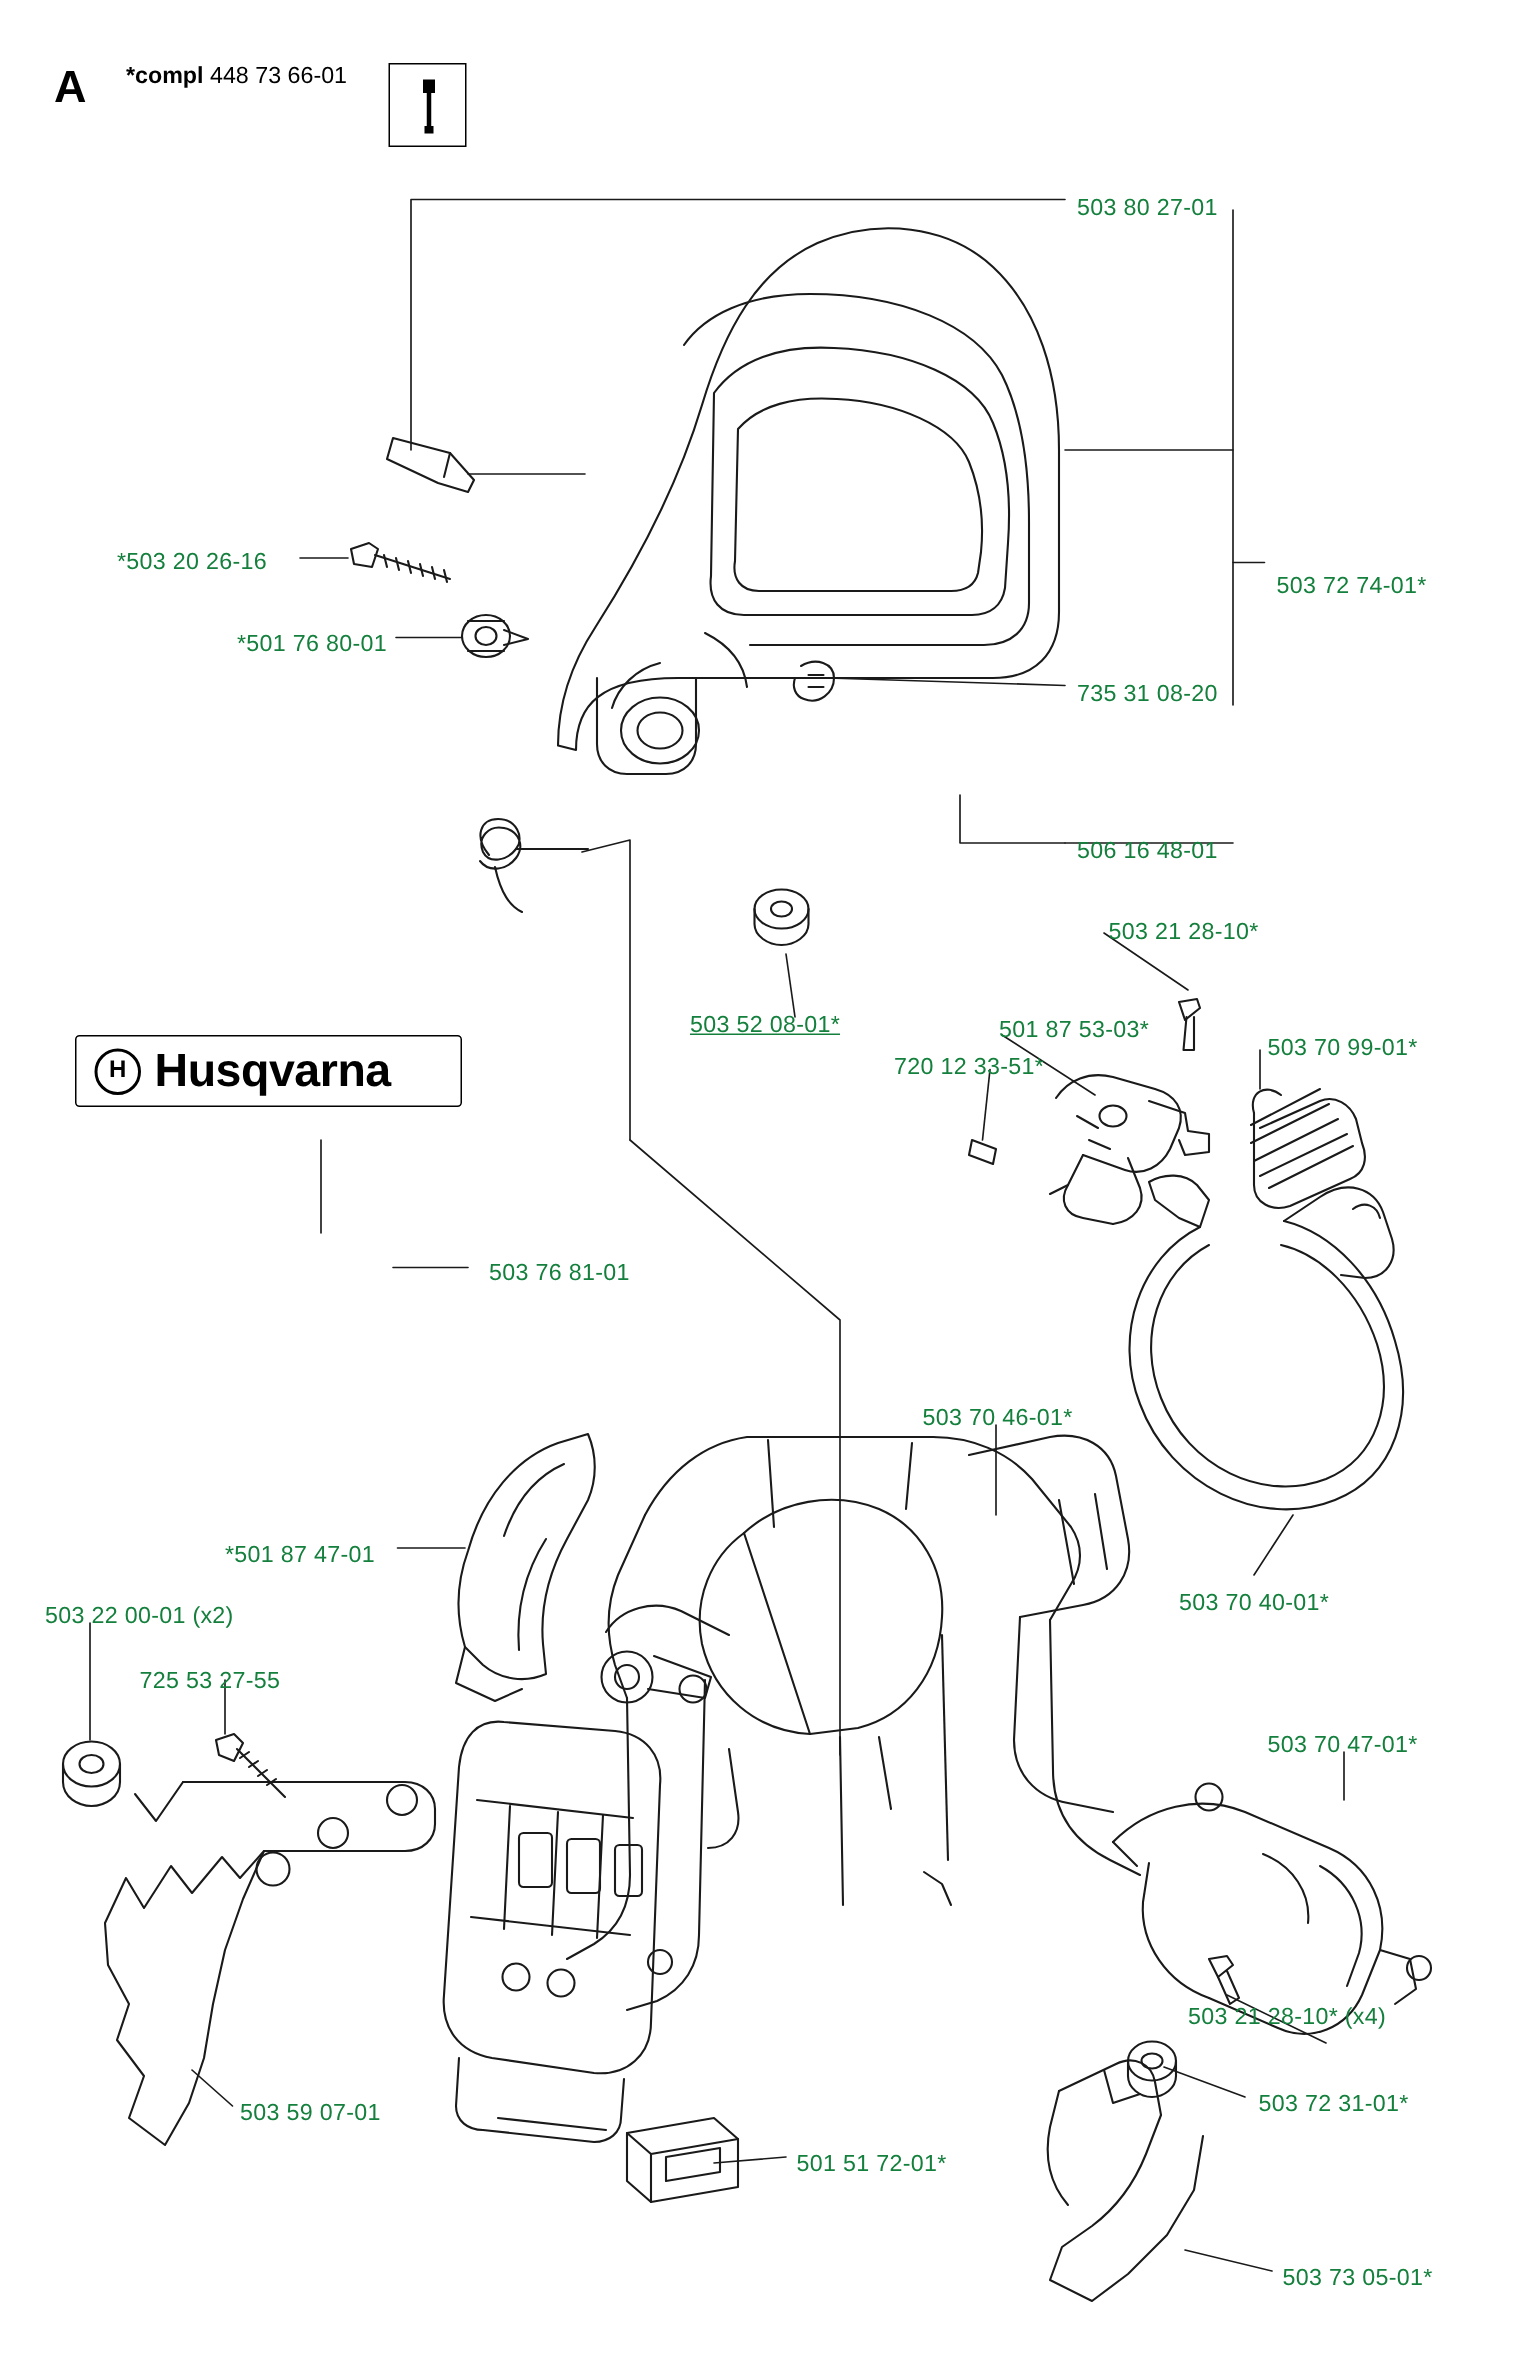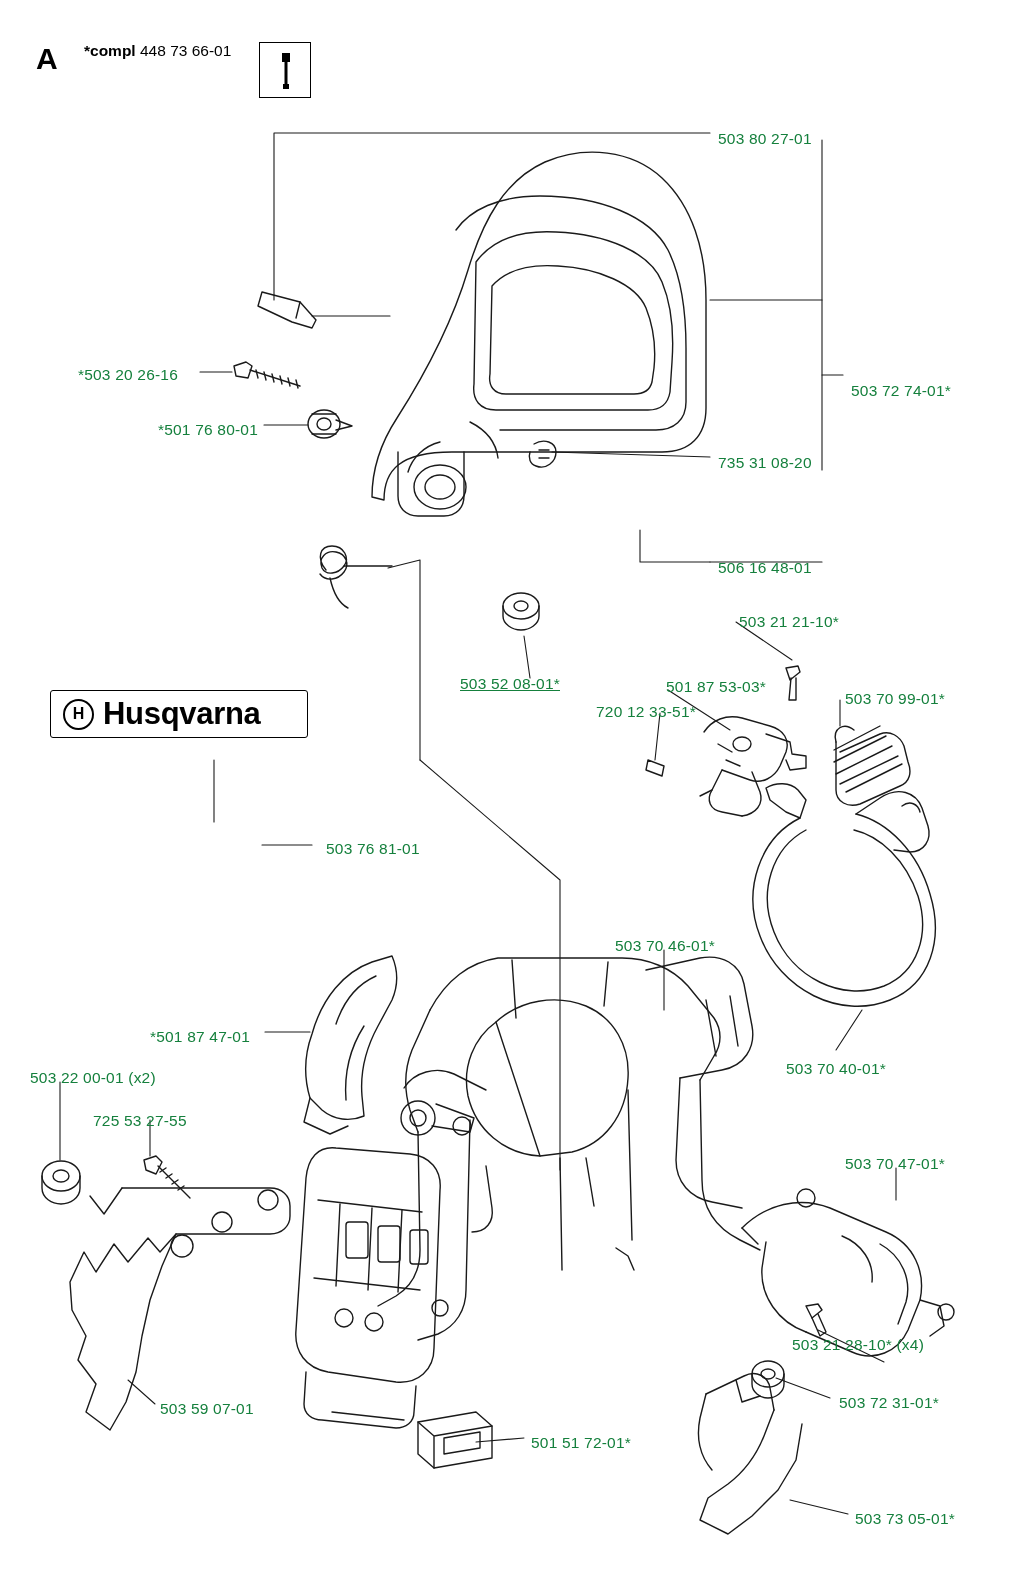--- a/index.html
+++ b/index.html
@@ -392,21 +392,21 @@
     </g>
   </svg>
 
   <div class="lbl" style="left:718px; top:130px;">503 80 27-01</div>
   <div class="lbl" style="left:851px; top:371px;margin-top:11px;">503 72 74-01*</div>
   <div class="lbl" style="left:78px;  top:366px;">*503 20 26-16</div>
   <div class="lbl" style="left:158px; top:421px;">*501 76 80-01</div>
   <div class="lbl" style="left:718px; top:454px;">735 31 08-20</div>
   <div class="lbl" style="left:718px; top:559px;">506 16 48-01</div>
   <div class="lbl" style="left:460px; top:675px;text-decoration:underline;">503 52 08-01*</div>
-  <div class="lbl" style="left:739px; top:613px;">503 21 21-10*</div>
+  <div class="lbl" style="left:739px; top:613px;">503 21 28-10*</div>
   <div class="lbl" style="left:666px; top:678px;">501 87 53-03*</div>
   <div class="lbl" style="left:596px; top:703px;">720 12 33-51*</div>
   <div class="lbl" style="left:845px; top:690px;">503 70 99-01*</div>
   <div class="lbl" style="left:326px; top:840px;">503 76 81-01</div>
   <div class="lbl" style="left:615px; top:937px;">503 70 46-01*</div>
   <div class="lbl" style="left:786px; top:1060px;">503 70 40-01*</div>
   <div class="lbl" style="left:150px; top:1028px;">*501 87 47-01</div>
   <div class="lbl" style="left:30px;  top:1069px;">503 22 00-01 (x2)</div>
   <div class="lbl" style="left:93px;  top:1112px;">725 53 27-55</div>
   <div class="lbl" style="left:845px; top:1155px;">503 70 47-01*</div>

